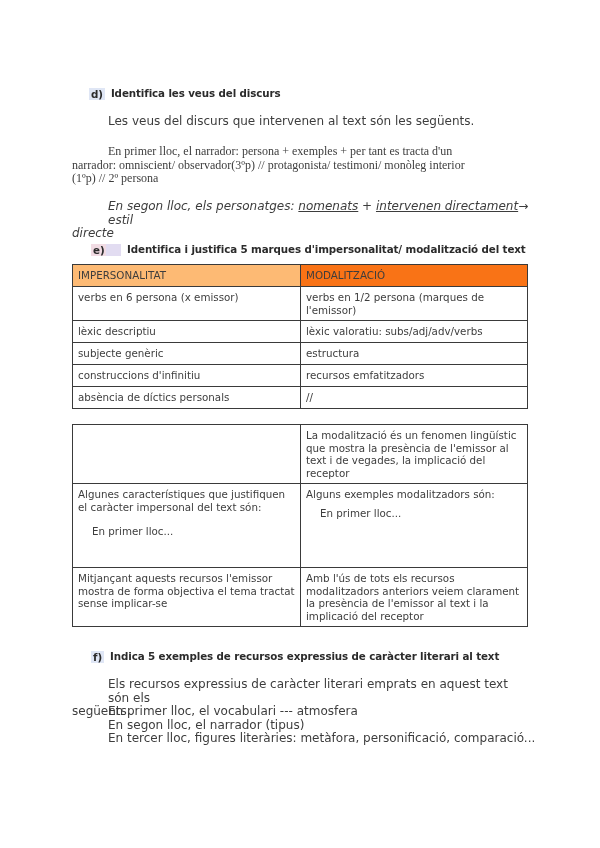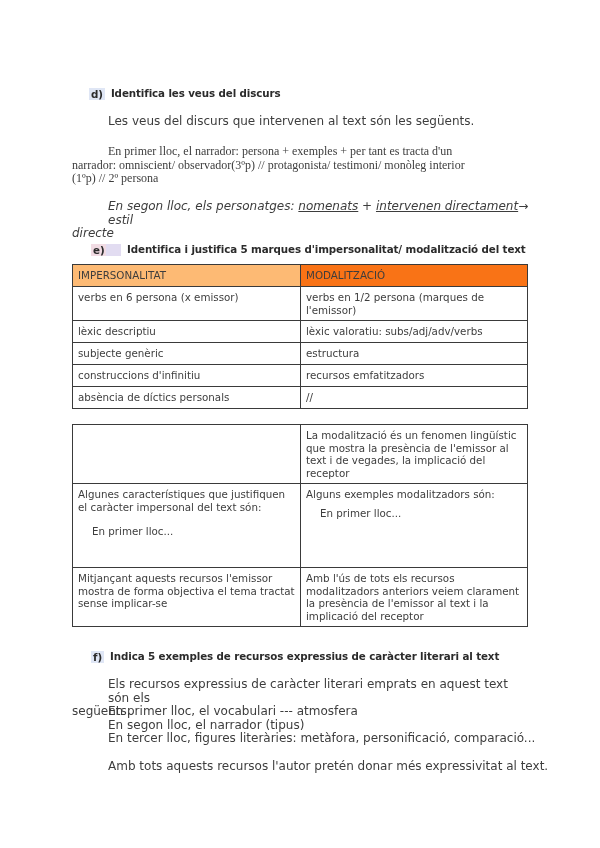--- a/index.html
+++ b/index.html
@@ -118,15 +118,14 @@
     <div>En primer lloc, el vocabulari --- atmosfera</div>
     <div>En segon lloc, el narrador (tipus)</div>
     <div>En tercer lloc, figures literàries: metàfora, personificació, comparació...</div>
   </div>
 
   <div class="abs para" style="left:72px; top:662px; width:460px;">
     <div style="padding-left:36px;">Els recursos expressius de caràcter literari emprats en aquest text són els</div>
     <div>següents.</div>
   </div>
 
-  <div class="abs para" style="left:108px; top:744px;">Amb tots aquests recursos l'autor pretén donar més expressivitat al text.</div>
 
 </div>
 
 </body></html>

